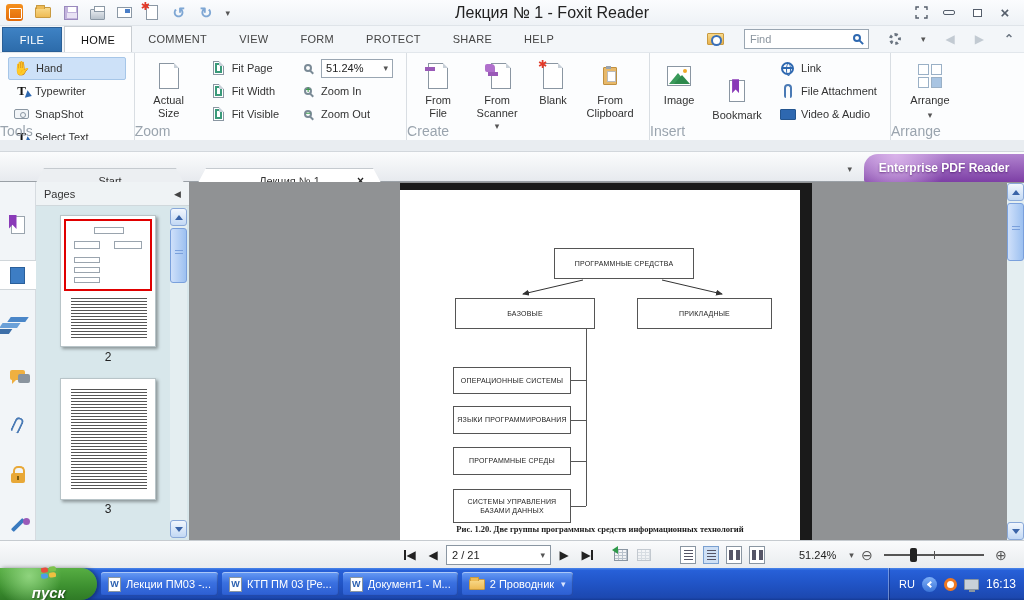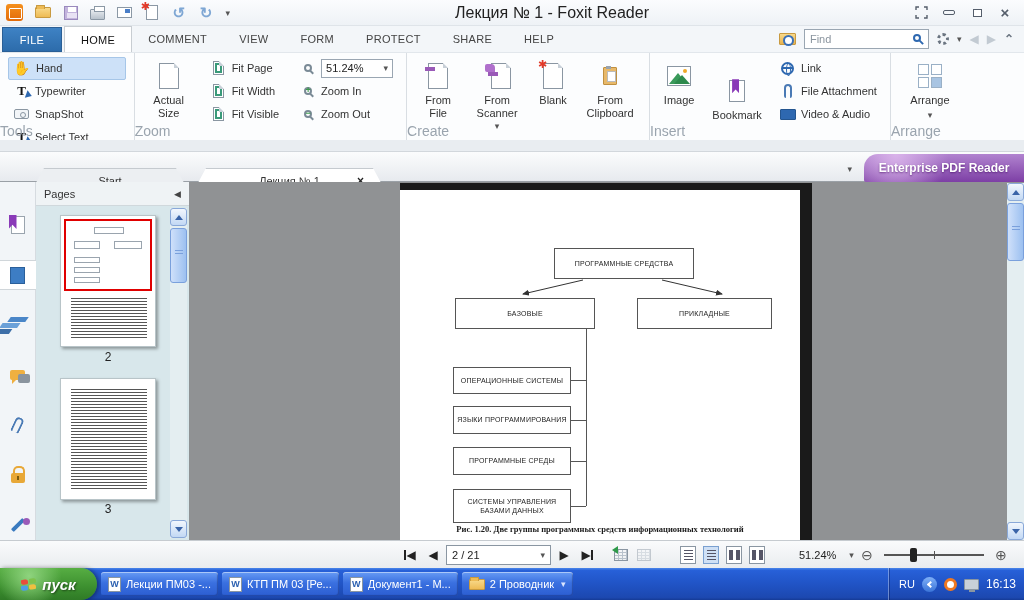--- a/index.html
+++ b/index.html
@@ -32,21 +32,21 @@
   .w-min { width:12px; height:5px; border:1px solid #555e6b; border-radius:2px; }
   .w-rest { width:9px; height:8px; border:1px solid #555e6b; position:relative; background:#fff; }
   .w-rest::before { content:""; position:absolute; left:3px; top:-4px; width:9px; height:8px; border:1px solid #555e6b; z-index:-1; }
   .w-close { font-size:15px; font-weight:bold; line-height:1; }
 
   
   #tabrow { position:absolute; left:0; top:26px; width:1024px; height:26px; background:#f3f6f9; display:flex; align-items:stretch; }
   .mtab { padding:0 16px; display:flex; align-items:center; font-size:11px; color:#444; letter-spacing:.3px; }
   .mtab.file { background:linear-gradient(#3e82c4,#2d6cab); color:#fff; margin:1px 2px 0 2px; border:1px solid #2a5f96; width:60px; justify-content:center; }
   .mtab.active { background:#fff; border:1px solid #c8cdd2; border-bottom:none; color:#111; }
-  #findbar { margin-left:auto; display:flex; align-items:center; gap:8px; padding-right:10px; }
+  #findbar { margin-left:auto; display:flex; align-items:center; gap:20px; padding-right:10px; }
   .i-findfolder { width:17px; height:12px; background:linear-gradient(#f8d98a,#e8b24e); border:1px solid #c89a40; border-radius:1px; position:relative; }
   .i-findfolder::after { content:""; position:absolute; right:1px; top:1px; width:7px; height:7px; border:2px solid #3a70b8; border-radius:50%; background:#fff; }
   #find-input-wrap { position:relative; }
   #find-input { width:125px; height:20px; border:1px solid #9aa6b2; background:#fff; font-family:"Liberation Sans",sans-serif; font-size:11px; padding:0 20px 0 5px; color:#333; }
   #find-input::placeholder { color:#8a949e; }
   .mag { display:inline-block; width:8px; height:8px; border:2px solid #2e68b0; border-radius:50%; position:relative; }
   .mag::after { content:""; position:absolute; width:6px; height:2px; background:#2e68b0; transform:rotate(45deg); right:-5px; bottom:-3px; }
   #find-mag { position:absolute; right:8px; top:5px; }
   .gear { width:12px; height:12px; border:3px dotted #6a7480; border-radius:50%; }
   .chev { font-size:12px; color:#c2cad2; }
@@ -189,21 +189,21 @@
   #slider .tick { position:absolute; left:50%; top:6px; width:1px; height:8px; background:#555; }
   #slider .knob { position:absolute; left:26px; top:3px; width:7px; height:14px; background:#222; border-radius:2px; }
   .zsym { font-size:14px; color:#555; line-height:1; }
 
   
   #taskbar { position:absolute; left:0; top:568px; width:1024px; height:32px;
     background:linear-gradient(#4a86ea 0%,#2760d8 8%,#2155c8 45%,#1c48b0 92%,#153a96 100%); display:flex; align-items:center; }
   #startbtn { width:97px; height:32px; border-radius:0 16px 16px 0;
     background:radial-gradient(circle at 30% 25%,#8fd47e 0%,transparent 45%), linear-gradient(#57ae43,#3c8f2f 60%,#2f7a26);
     box-shadow:2px 0 4px rgba(0,0,0,.4); display:flex; align-items:center; justify-content:center; gap:6px;
-    color:#fff; font-weight:bold; font-style:italic; font-size:15px; text-shadow:1px 1px 2px rgba(0,0,0,.5); }
+    color:#fff; font-weight:bold; font-style:italic; font-size:15px; text-shadow:1px 1px 2px rgba(0,0,0,.5);flex-direction:column; }
   .winflag { display:grid; grid-template-columns:7px 7px; grid-template-rows:5px 5px; gap:1px; transform:skewY(-8deg); }
   .winflag span { border-radius:1px 3px 1px 3px; }
   .wf1{background:#e84c3d;} .wf2{background:#7ec24c;} .wf3{background:#4c9de8;} .wf4{background:#f0c040;}
   .tkbtn { height:24px; margin-left:4px; border-radius:3px; display:flex; align-items:center; gap:5px; padding:0 7px;
     background:linear-gradient(#679bf5,#3a70e0 45%,#2c5ed2); box-shadow:inset 0 1px 0 rgba(255,255,255,.45), inset -1px -1px 1px rgba(0,0,30,.25);
     color:#fff; font-size:11px; white-space:nowrap; overflow:hidden; }
   .tkbtn.pressed { background:linear-gradient(#2050b4,#1b47a4); box-shadow:inset 1px 1px 3px rgba(0,0,40,.55); }
   .tkbtn .lbl { overflow:hidden; text-overflow:ellipsis; max-width:92px; }
   .tk-opera { width:14px; height:14px; border-radius:50%; background:#fff; border:3px solid #d02818; flex:none; }
   .tk-word { width:13px; height:15px; background:#fff; border:1px solid #8a96a2; color:#2a5fb0; font-weight:bold; font-size:9px; display:flex; align-items:center; justify-content:center; font-style:normal; flex:none; }

